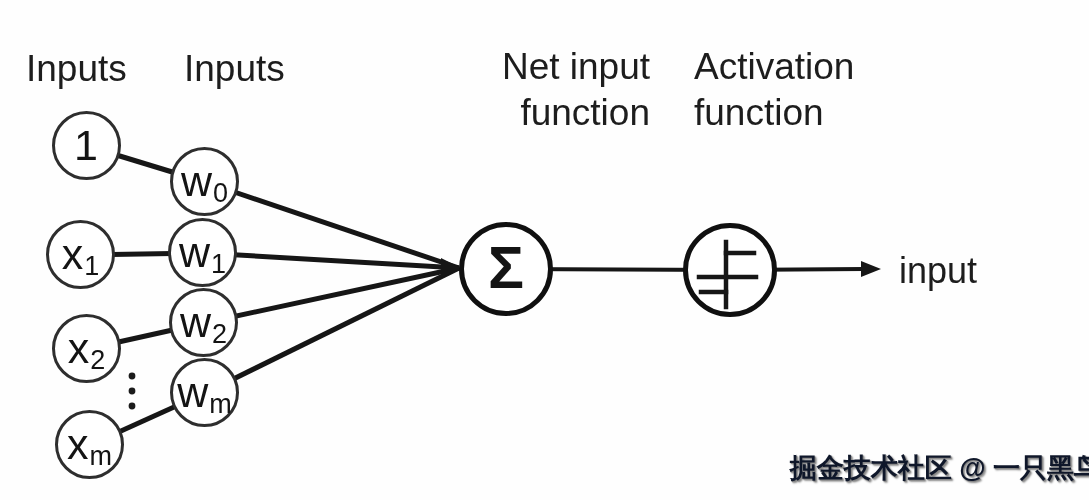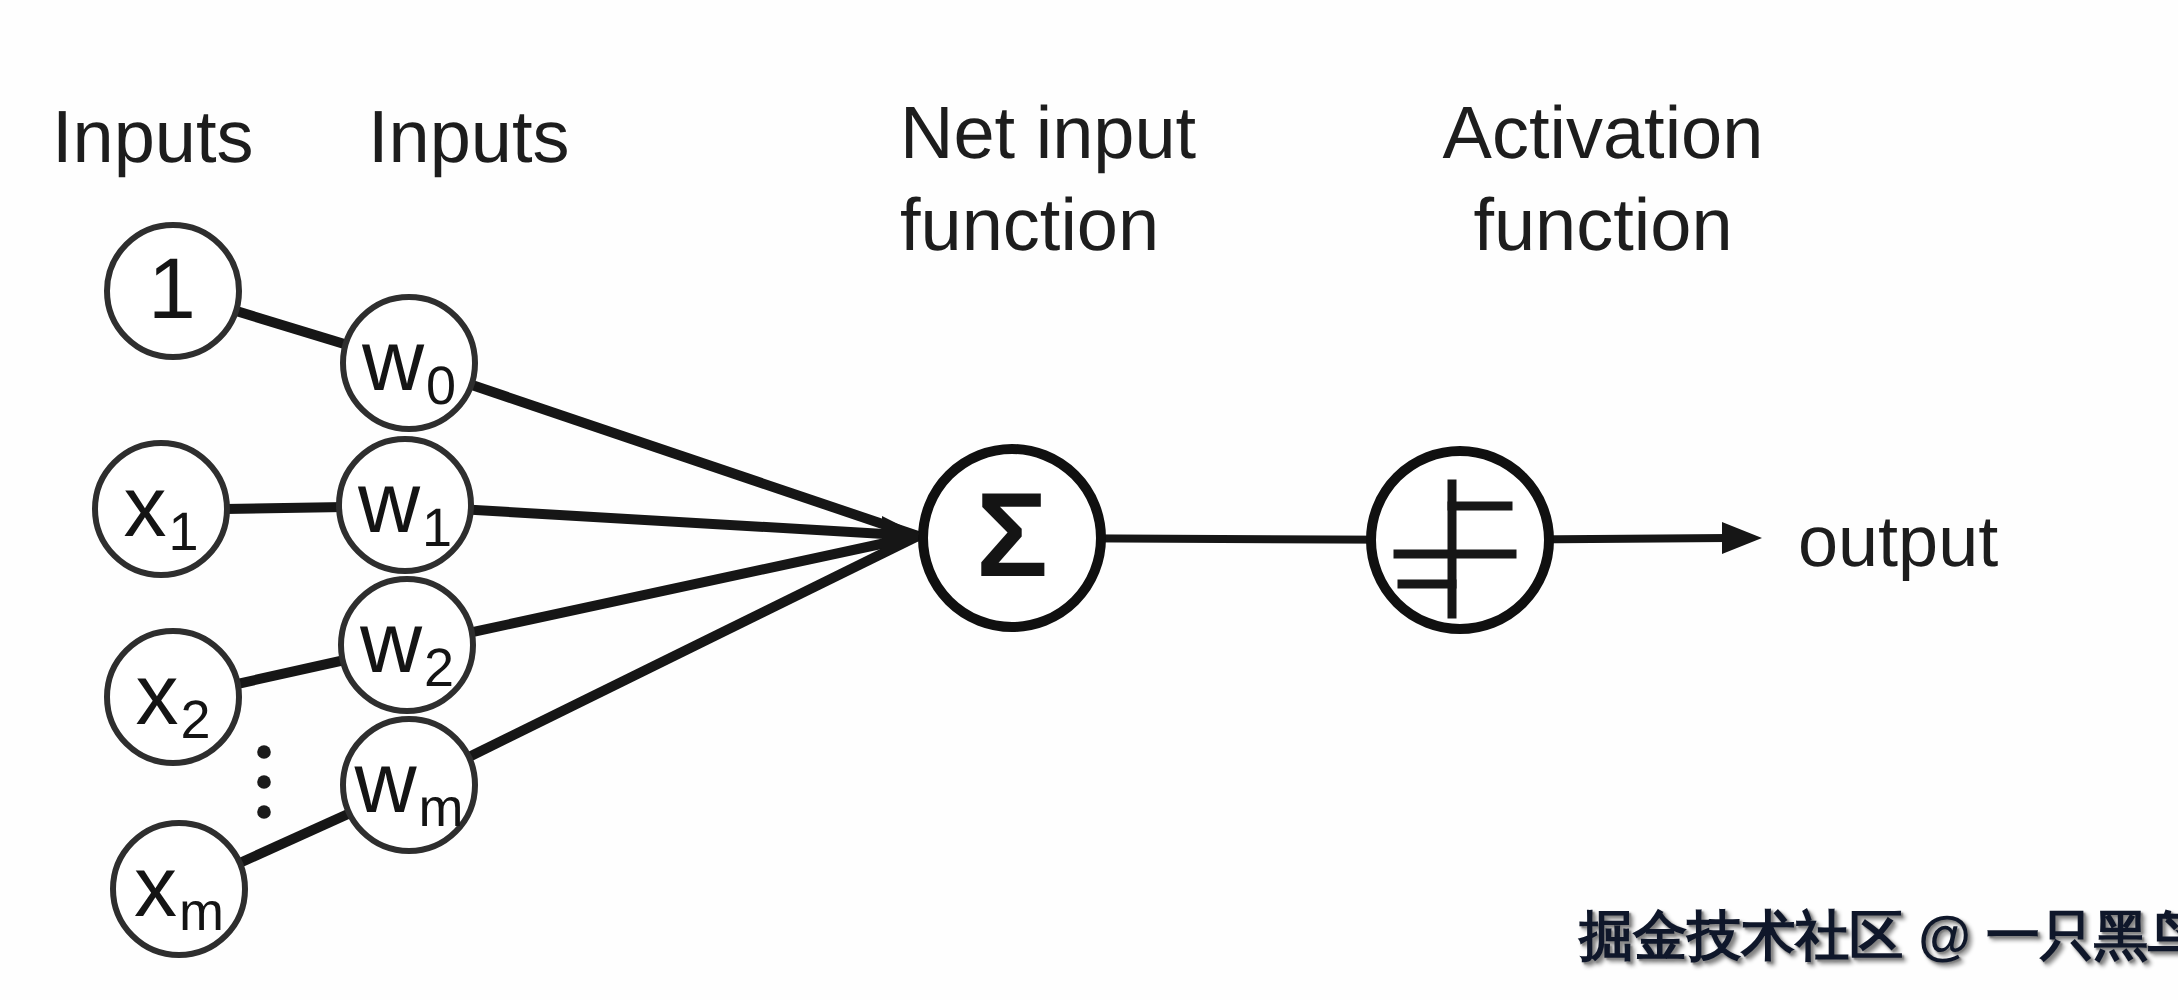--- a/index.html
+++ b/index.html
@@ -58,22 +58,22 @@
     <polygon points="881,269 861,261 861,277" fill="#161616"></polygon>
     <g fill="#1b1b1b">
       <circle cx="132" cy="376" r="3.4"></circle>
       <circle cx="132" cy="391" r="3.4"></circle>
       <circle cx="132" cy="406" r="3.4"></circle>
     </g>
   </svg>
 
   <div class="hdr" style="left:26px;  top:46px;">Inputs</div>
   <div class="hdr" style="left:184px; top:46px;">Inputs</div>
-  <div class="hdr" style="left:450px; top:44px; width:200px;">Net input function</div>
-  <div class="hdr" style="left:694px; top:44px; width:215px;text-align:center;">Activation function</div>
+  <div class="hdr" style="left:450px; top:44px; width:200px;text-align:right;">Net input function</div>
+  <div class="hdr" style="left:694px; top:44px; width:215px;">Activation function</div>
 
   <div class="node small" style="left:52px; top:111px;">
     <span class="nmain">1</span>
       <span class="nsub"></span>
   </div>
   <div class="node small" style="left:46px; top:220px;">
     <span class="nmain">x</span>
       <span class="nsub">1</span>
   </div>
   <div class="node small" style="left:52px; top:314px;">
@@ -110,17 +110,17 @@
     <svg width="84" height="84" viewBox="-42 -42 84 84">
       <g stroke="#161616" stroke-width="4.5" fill="none" stroke-linecap="square">
         <line x1="-31" y1="7" x2="26" y2="7"></line>
         <line x1="-4" y1="-28" x2="-4" y2="37"></line>
         <line x1="-4" y1="-17" x2="24" y2="-17"></line>
         <line x1="-29" y1="22" x2="-4" y2="22"></line>
       </g>
     </svg>
   </div>
 
-  <div class="output-label">output</div>
+  <div class="output-label">input</div>
 
   <div class="watermark">掘金技术社区 @ 一只黑鸟</div>
 
 </div>
 
 </body></html>

